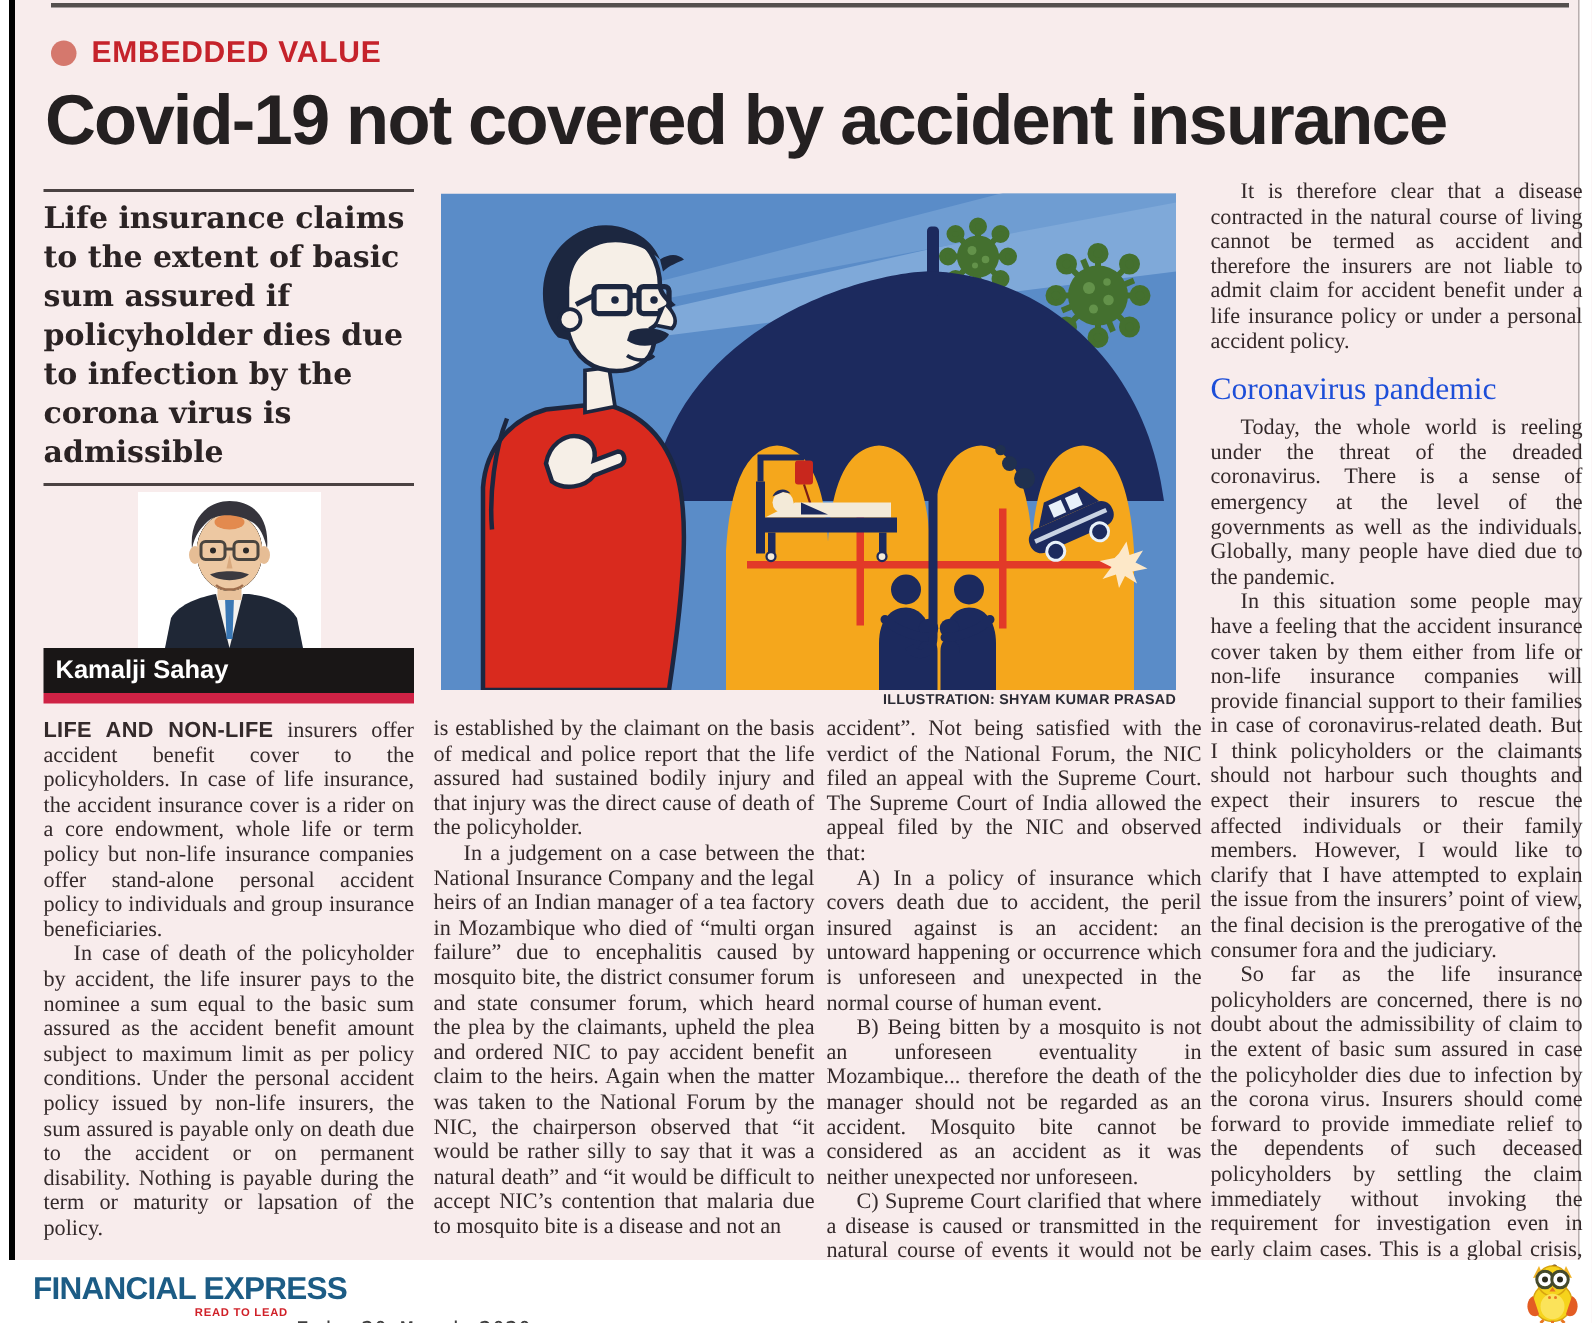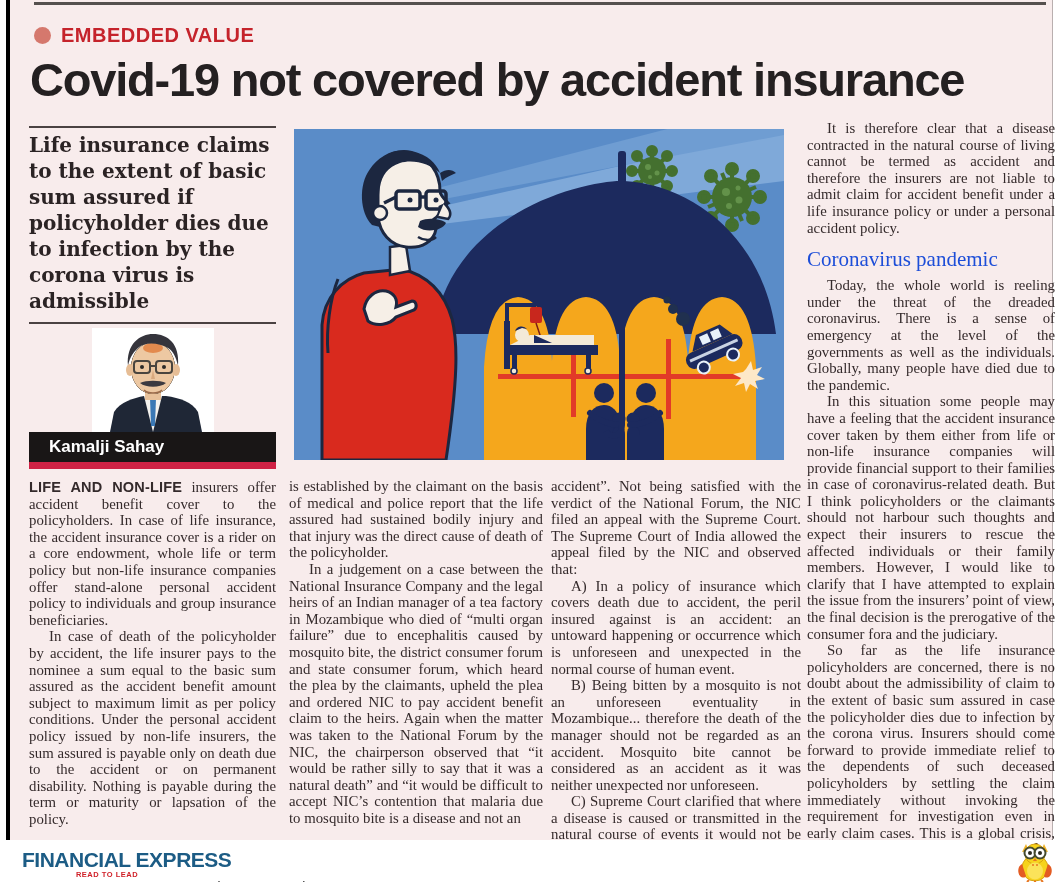--- a/index.html
+++ b/index.html
@@ -30,21 +30,21 @@
   .col3{left:541px;top:478px;width:250px;}
   .col4{left:797px;top:120px;width:248px;}
   .rule{height:2px;background:#4b4242;margin:4px 0;}
   .deck{
     font-family:"DejaVu Serif","Liberation Serif",serif;font-weight:bold;
     font-size:20px;line-height:26px;color:#2b2324;margin:1px 0 8px 0;
   }
   .photo-wrap{width:122px;height:104px;margin:2px auto 0 auto;background:#ffffff;}
   .namebar{
     margin-top:0;height:30px;background:#191616;color:#ffffff;
-    font-size:17px;font-weight:bold;line-height:30px;padding-left:20px;
+    font-size:17px;font-weight:bold;line-height:30px;padding-left:8px;
   }
   .redbar{height:7px;background:#cf2245;}
   .body-start{margin-top:10px;}
   p.body{
     font-family:"Liberation Serif",serif;font-size:14.8px;line-height:16.6px;
     text-align:justify;margin:0;color:#342a2b;
   }
   p.body.indent{text-indent:20px;}
   .leadin{
     font-family:"Liberation Sans",sans-serif;font-weight:bold;font-size:14.5px;
@@ -61,21 +61,21 @@
     font-size:9.5px;font-weight:bold;color:#2a2a33;letter-spacing:0.2px;
   }
   
   .footer{position:absolute;left:0;top:840px;width:1061px;height:42px;background:#ffffff;}
   .fe-logo{position:absolute;left:22px;top:8px;width:170px;}
   .fe-brand{
     font-size:21px;font-weight:800;color:#1c5c85;letter-spacing:-0.5px;white-space:nowrap;
     font-family:"Liberation Sans",sans-serif;
   }
   .fe-tag{
-    font-size:7.5px;font-weight:bold;color:#d02028;text-align:center;
+    font-size:7.5px;font-weight:bold;color:#d02028;text-align:right;
     letter-spacing:0.5px;margin-top:-2px;
   }
   .stamp{
     position:absolute;left:197px;top:2px;
     font-family:"DejaVu Sans Mono",monospace;font-size:14.5px;line-height:18px;
     color:#3f3f3f;white-space:pre;
   }
   .owl{position:absolute;left:1014px;top:2px;}
 </style>
 </head>
@@ -271,20 +271,21 @@
         <circle cx="116" cy="71" r="2.5" fill="#1c2740"></circle>
         <circle cx="142" cy="71" r="2.5" fill="#1c2740"></circle>
         <path d="M150,74 C156,80 158,86 154,90 L144,88" fill="#f6efe7" stroke="#1c2740" stroke-width="2.5"></path>
         <path d="M126,92 C134,88 148,90 152,94 C148,102 132,104 124,98 Z" fill="#1c2740"></path>
         <path d="M124,108 C130,112 138,112 142,108" fill="none" stroke="#1c2740" stroke-width="2.5"></path>
         <path d="M70,180 C72,168 82,160 92,162 C100,164 104,170 102,178 L118,172 C122,172 124,178 120,181 L102,188 C96,196 82,198 74,192 Z" fill="#f6efe7" stroke="#1c2740" stroke-width="3"></path>
         <path d="M44,150 C36,170 32,200 34,224" fill="none" stroke="#1c2740" stroke-width="3"></path>
       </g>
     </svg>
   </div>
+  <div class="illo-credit">ILLUSTRATION: SHYAM KUMAR PRASAD</div>
 
   <div class="col col2">
     <p class="body">is established by the claimant on the basis of medical and police report that the life assured had sustained bodily injury and that injury was the direct cause of death of the policyholder.</p>
     <p class="body indent">In a judgement on a case between the National Insurance Company and the legal heirs of an Indian manager of a tea factory in Mozambique who died of “multi organ failure” due to encephalitis caused by mosquito bite, the district consumer forum and state consumer forum, which heard the plea by the claimants, upheld the plea and ordered NIC to pay accident benefit claim to the heirs. Again when the matter was taken to the National Forum by the NIC, the chairperson observed that “it would be rather silly to say that it was a natural death” and “it would be difficult to accept NIC’s contention that malaria due to mosquito bite is a disease and not an</p>
   </div>
 
   <div class="col col3">
     <p class="body">accident”. Not being satisfied with the verdict of the National Forum, the NIC filed an appeal with the Supreme Court. The Supreme Court of India allowed the appeal filed by the NIC and observed that:</p>
     <p class="body indent">A) In a policy of insurance which covers death due to accident, the peril insured against is an accident: an untoward happening or occurrence which is unforeseen and unexpected in the normal course of human event.</p>
     <p class="body indent">B) Being bitten by a mosquito is not an unforeseen eventuality in Mozambique... therefore the death of the manager should not be regarded as an accident. Mosquito bite cannot be considered as an accident as it was neither unexpected nor unforeseen.</p>

